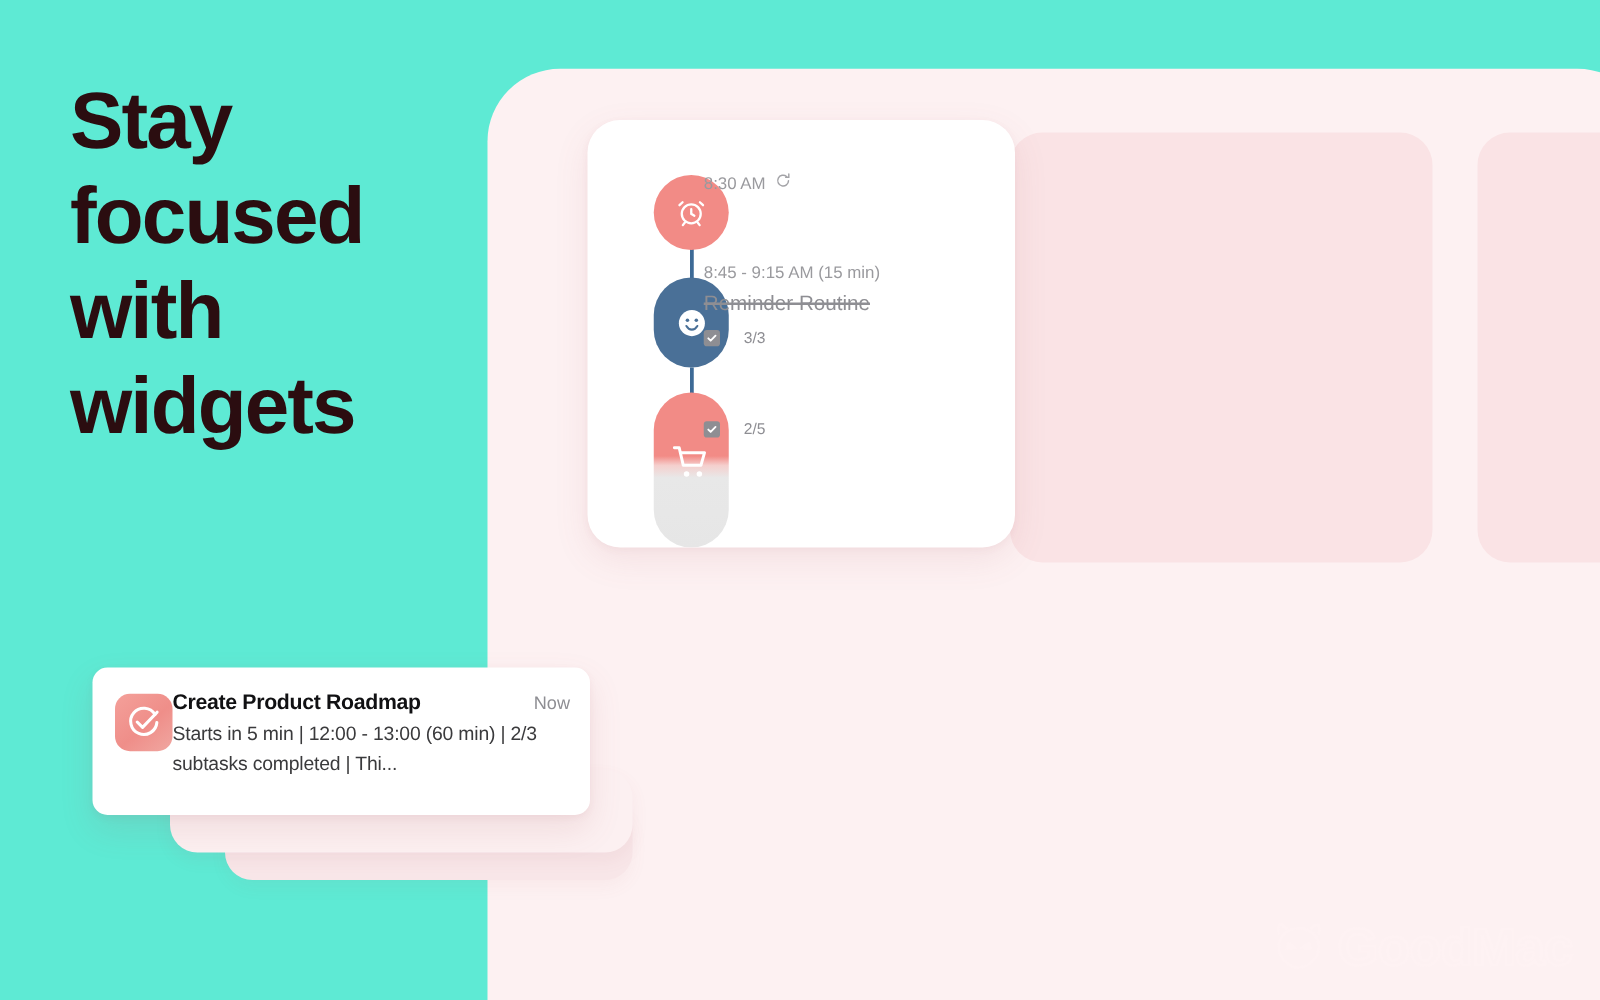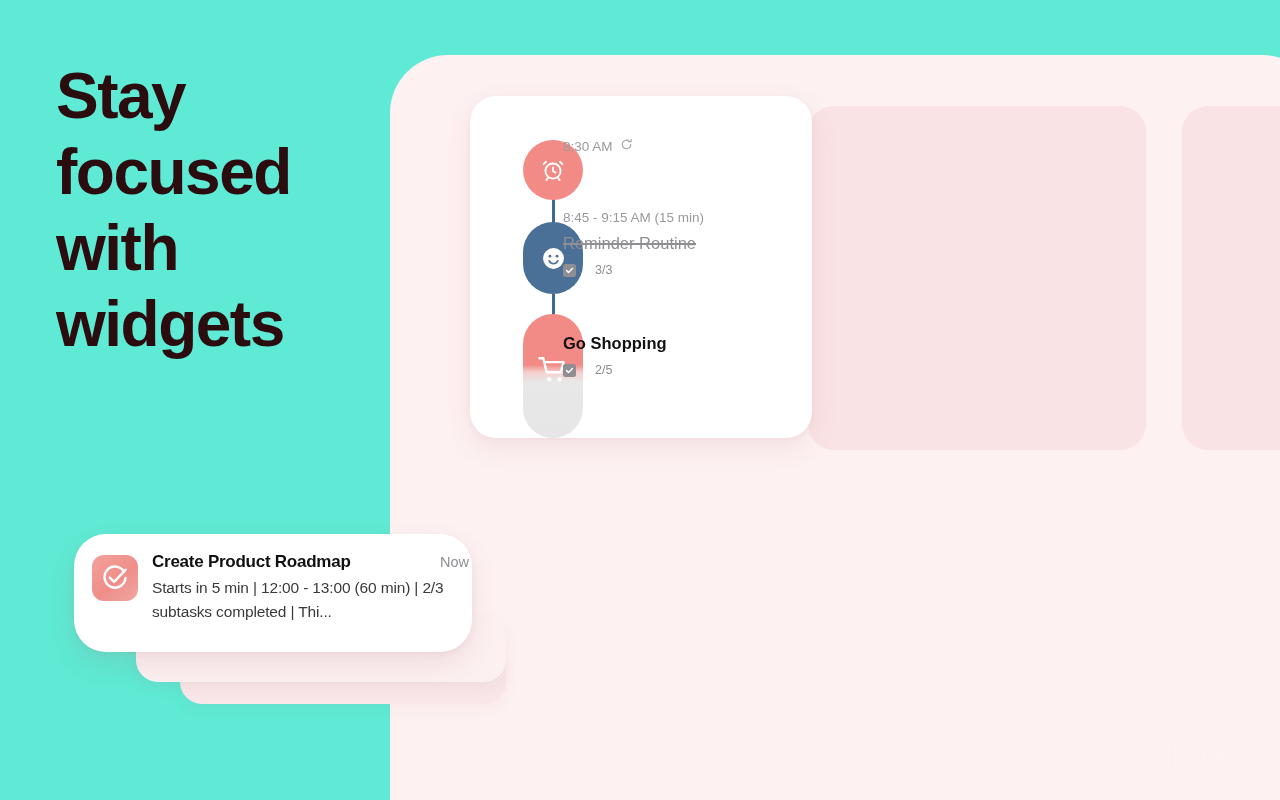--- a/index.html
+++ b/index.html
@@ -192,26 +192,25 @@
     background: #f8e6e8;
     box-shadow: 0 6px 14px rgba(170, 90, 100, 0.05);
   }
 
   .notif-card {
     position: absolute;
     left: 0; top: 0;
     width: 398px;
     height: 118px;
     background: #ffffff;
-    border-radius: 32px;
+    border-radius: 12px;
     box-shadow: 0 12px 26px rgba(170, 90, 100, 0.13),
                 0 2px 6px rgba(170, 90, 100, 0.07);
-    padding: 18px 3px 0 18px;
-    display: flex;
-    gap: 14px;
+    padding: 18px 16px 0 18px;
+    display: flex;
   }
 
   .notif-icon {
     width: 46px; height: 46px;
     flex: none;
     border-radius: 12px;
     background: linear-gradient(140deg, #f4a09a 0%, #ef8e89 55%, #f0a7a1 100%);
     display: flex;
     align-items: center;
     justify-content: center;
@@ -335,21 +334,20 @@
           <span class="checkbox">
             <svg width="9" height="9" viewBox="0 0 12 12" fill="none" stroke="#ffffff" stroke-width="2" stroke-linecap="round" stroke-linejoin="round">
               <path d="M2.2 6.2 4.7 8.7 9.9 3.4"></path>
             </svg>
           </span>
           <span>3/3</span>
         </div>
       </div>
 
       <div class="row r3">
-        <div class="task-title active">Go Shopping</div>
         <div class="subtasks">
           <span class="checkbox">
             <svg width="9" height="9" viewBox="0 0 12 12" fill="none" stroke="#ffffff" stroke-width="2" stroke-linecap="round" stroke-linejoin="round">
               <path d="M2.2 6.2 4.7 8.7 9.9 3.4"></path>
             </svg>
           </span>
           <span>2/5</span>
         </div>
       </div>
 

